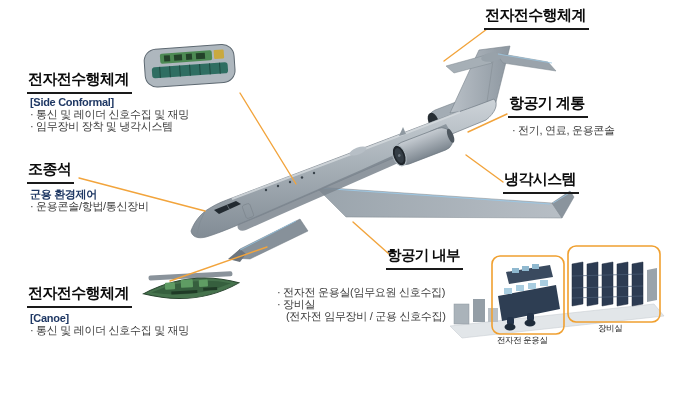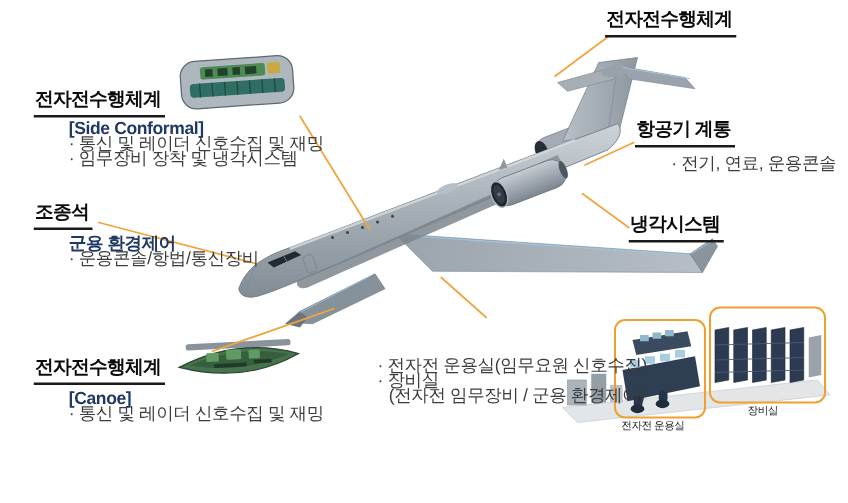--- a/index.html
+++ b/index.html
@@ -9,22 +9,22 @@
   }
   .art{position:absolute;left:0;top:0;}
   .callout{position:absolute;white-space:nowrap;}
   .heading{
     display:inline-block;font-size:15px;font-weight:700;color:#0b0b0b;
     letter-spacing:-0.6px;border-bottom:2.4px solid #1a1a1a;
     padding:0 3px 3px 1px;white-space:nowrap;
   }
   .heading.sm{font-size:14.5px;}
   .details{
-    position:absolute;font-size:14px;line-height:12.2px;color:#3c3c3c;
-    white-space:nowrap;letter-spacing:-0.3px;margin-left:25px;
+    position:absolute;font-size:11px;line-height:12.2px;color:#3c3c3c;
+    white-space:nowrap;letter-spacing:-0.3px;
   }
   .tag{color:#1f3864;font-weight:700;}
   .indent{padding-left:9px;}
   .caption{
     position:absolute;font-size:8.5px;color:#1a1a1a;letter-spacing:-0.4px;
     white-space:nowrap;
   }
 </style>
 </head>
 <body>
@@ -254,22 +254,25 @@
     <div class="heading">항공기 계통</div>
   </div>
   <div class="details" style="left:512px;top:124px">
     <div>· 전기, 연료, 운용콘솔</div>
   </div>
 
   <div class="callout" style="left:503px;top:170px">
     <div class="heading">냉각시스템</div>
   </div>
 
+  <div class="callout" style="left:386px;top:246px">
+    <div class="heading sm">항공기 내부</div>
+  </div>
   <div class="details" style="left:277px;top:286px">
     <div>· 전자전 운용실(임무요원 신호수집)</div>
     <div>· 장비실</div>
-    <div class="indent">(전자전 임무장비 / 군용 환경제어)</div>
+    <div class="indent">(전자전 임무장비 / 군용 신호수집)</div>
   </div>
 
   <div class="caption" style="left:497px;top:335px">전자전 운용실</div>
   <div class="caption" style="left:598px;top:323px">장비실</div>
 
 </div>
 
 </body></html>

